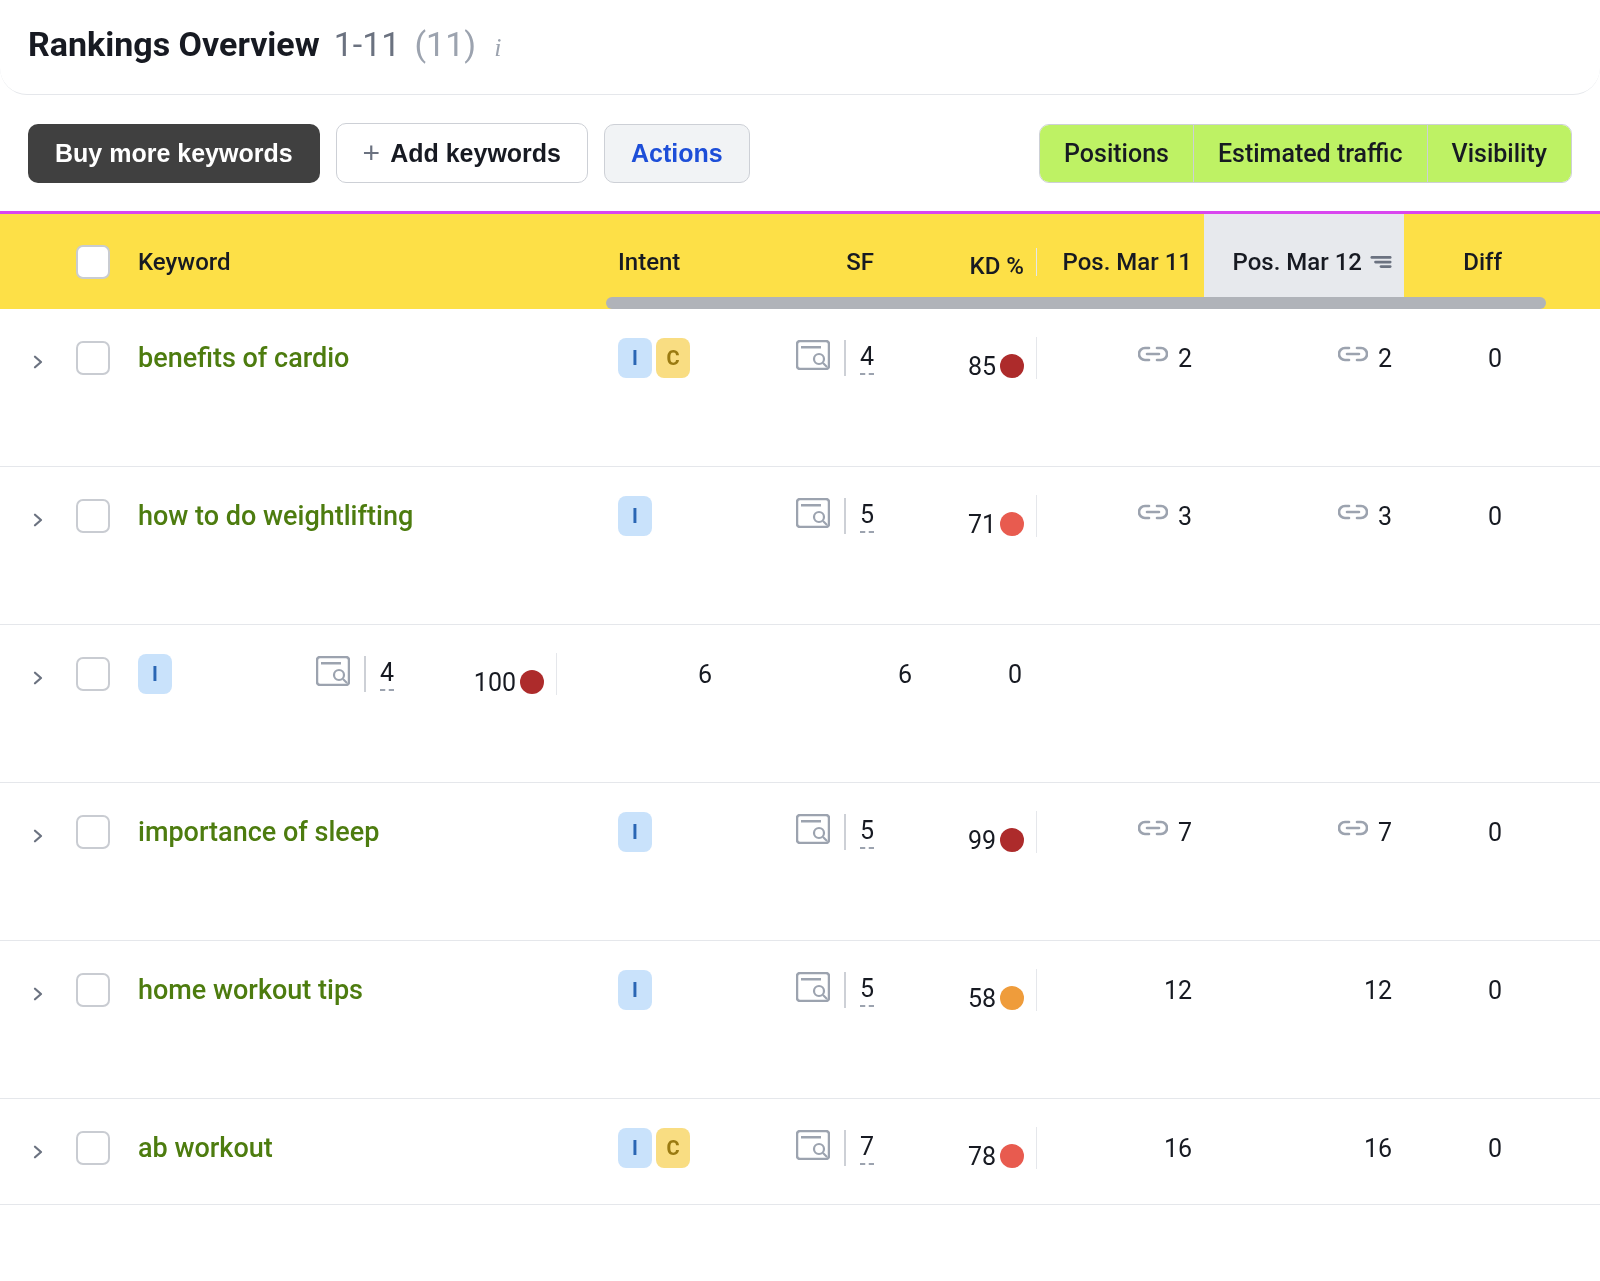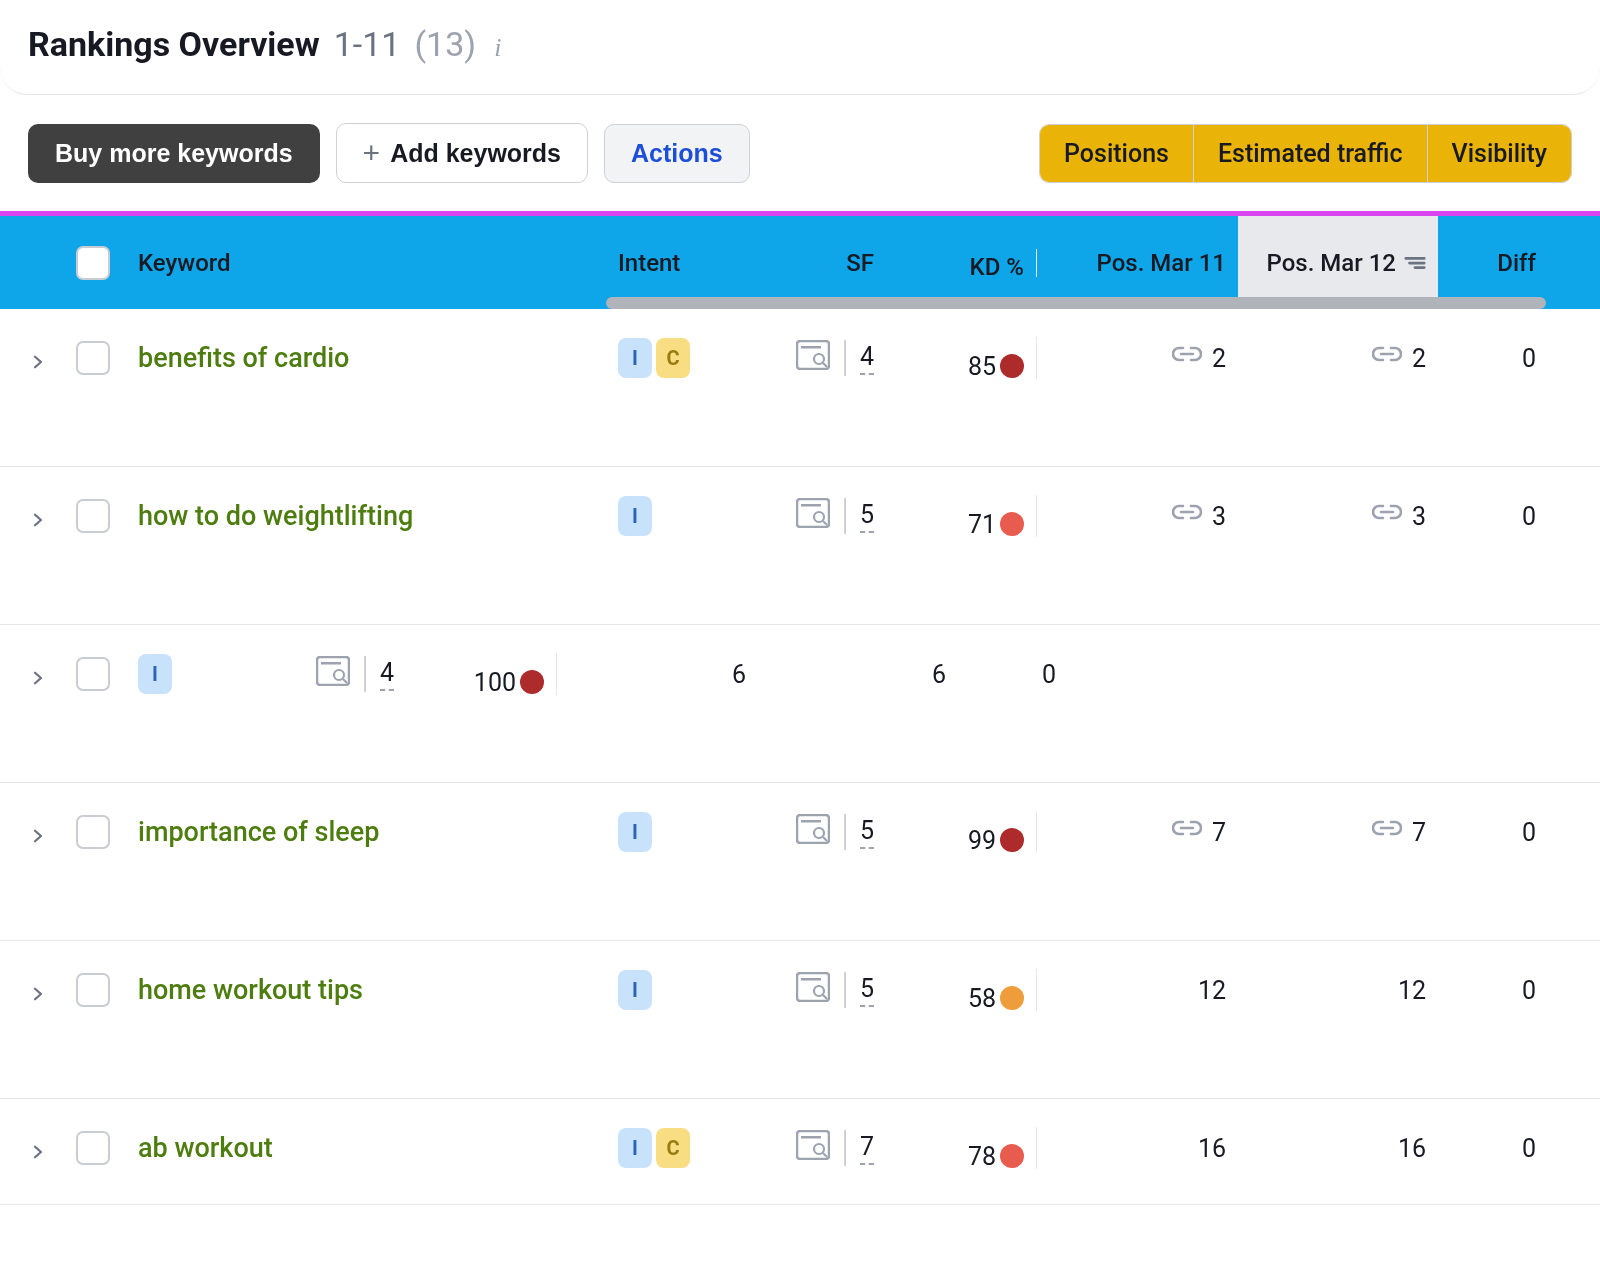--- a/index.html
+++ b/index.html
@@ -84,47 +84,47 @@
   border-radius: 10px;
   overflow: hidden;
 }
 .seg-item {
   padding: 14px 24px;
   font-size: 25px;
   font-weight: 500;
   color: #171a22;
   cursor: pointer;
   border-right: 1.5px solid #cdd0d6;
-  background: #eab308;
+  background: #bef264;
 }
 .seg-item:last-child { border-right: none; }
 .table {
   width: 100%;
 }
 .thead {
   display: flex;
   align-items: center;
-  background: #0ea5e9;
-  border-top: 5px solid #d946ef;
+  background: #fde047;
+  border-top: 3px solid #d946ef;
   height: 98px;
   position: relative;
 }
 .cell {
   padding: 0 12px;
   display: flex;
   align-items: center;
   font-size: 24px;
 }
 .col-expand { width: 60px; padding-left: 28px; justify-content: center; }
 .col-check { width: 66px; justify-content: center; }
 .col-keyword { width: 480px; }
 .col-intent { width: 140px; }
 .col-sf { width: 140px; justify-content: flex-end; }
 .col-kd { width: 150px; justify-content: flex-end; margin-top: 8px; }
-.col-pos1 { width: 202px; justify-content: flex-end; border-left: 1px solid #e5e7eb; padding-left: 24px; }
+.col-pos1 { width: 168px; justify-content: flex-end; border-left: 1px solid #e5e7eb; padding-left: 24px; }
 .col-pos2 { width: 200px; justify-content: flex-end; }
 .col-diff { width: 110px; justify-content: flex-end; }
 .thead .cell {
   color: #171a22;
   font-weight: 500;
 }
 .thead .col-pos2-wrap {
   background: #e7e9ed;
 }
 .th-scrollbar {
@@ -207,21 +207,21 @@
 .diff-val { font-size: 25px; color: #171a22; }
 .sort-icon svg { width: 22px; height: 16px; margin-left: 8px; }
 .col-pos2-wrap { display:flex; align-items:center; height:100%; }
 </style>
 </head>
 <body>
 
 <div class="header">
   <span class="header-title">Rankings Overview</span>
   <span class="header-range">1-11</span>
-  <span class="header-count">(13)</span>
+  <span class="header-count">(11)</span>
   <span class="info-icon">i</span>
 </div>
 
 <div class="toolbar">
   <button class="btn btn-primary">Buy more keywords</button>
   <button class="btn btn-outline">
     <span class="plus-icon">+</span>
     <span>Add keywords</span>
   </button>
   <button class="btn btn-grey">Actions</button>

